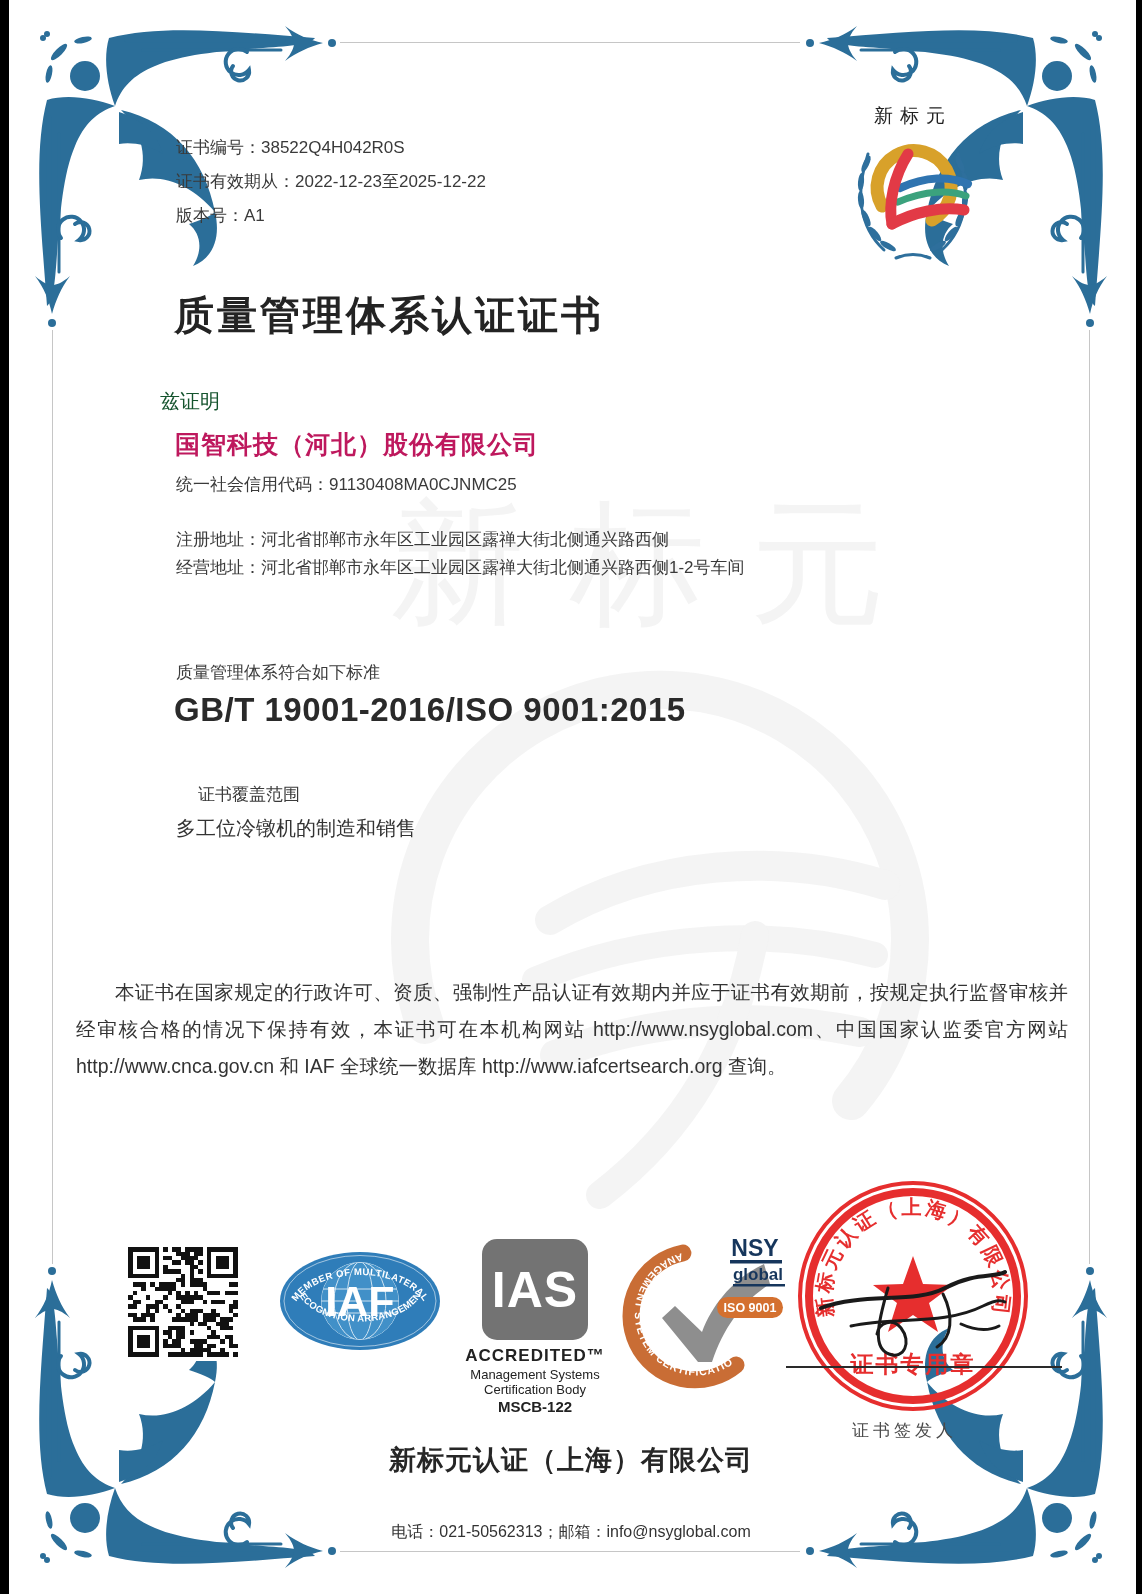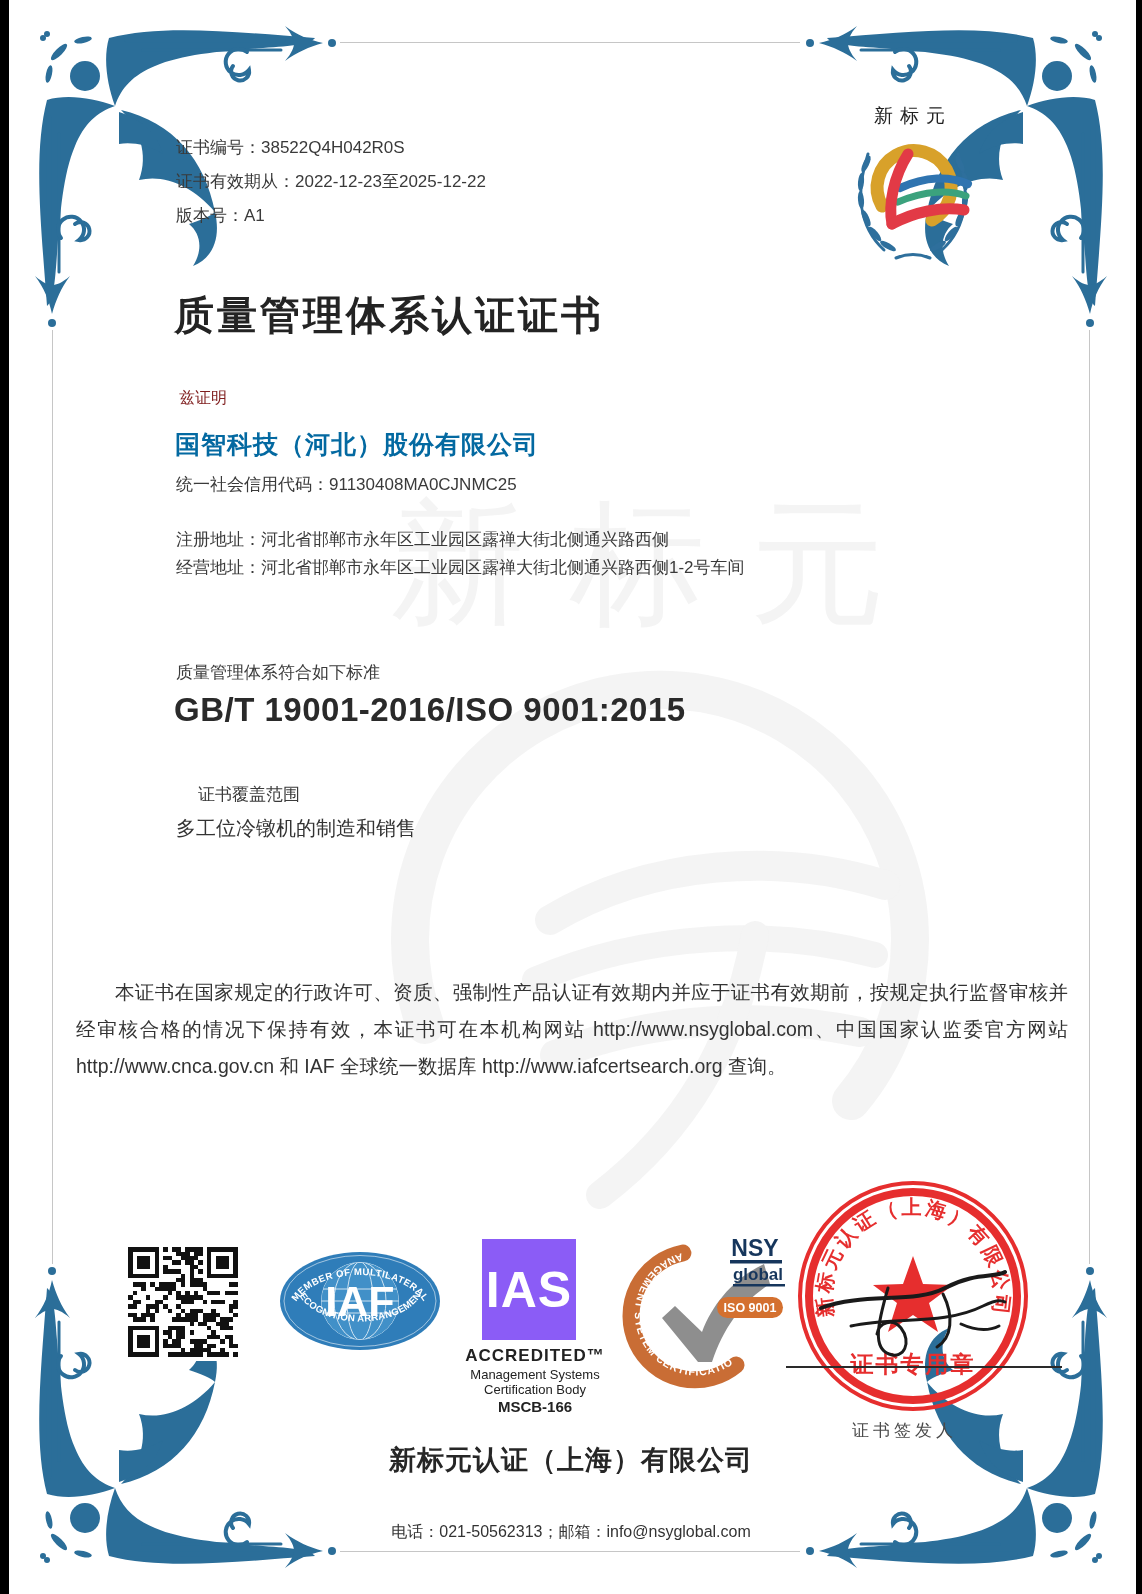--- a/index.html
+++ b/index.html
@@ -10,35 +10,35 @@
   .edge-left{left:0;width:9px;}
   .edge-right{right:0;width:6px;}
   .frame-line{position:absolute;background:#c6c6c6;}
   .corner{position:absolute;width:320px;height:340px;}
   .corner svg{display:block;width:320px;height:340px;}
   .corner.tr{transform:scaleX(-1);}
   .corner.bl{transform:scaleY(-1);}
   .corner.br{transform:scale(-1,-1);}
   .hdr-block{position:absolute;left:176px;top:131px;font-size:17px;line-height:34px;color:#3a3a3a;}
   .title{position:absolute;left:174px;top:288px;font-size:40px;font-weight:700;color:#232323;letter-spacing:3px;}
-  .intro{position:absolute;left:179px;top:388px;font-size:16px;color:#7f1d1d;}
-  .company{position:absolute;left:175px;top:428px;font-size:25px;font-weight:700;color:#0369a1;letter-spacing:1px;}
+  .intro{position:absolute;left:160px;top:388px;font-size:20px;color:#14532d;}
+  .company{position:absolute;left:175px;top:428px;font-size:25px;font-weight:700;color:#be185d;letter-spacing:1px;}
   .credit{position:absolute;left:176px;top:473px;font-size:17px;color:#3a3a3a;}
   .addr{position:absolute;left:176px;top:526px;font-size:17px;line-height:28px;color:#3a3a3a;}
   .std-label{position:absolute;left:176px;top:661px;font-size:17px;color:#3a3a3a;}
   .std-value{position:absolute;left:174px;top:691px;font-size:33px;font-weight:700;color:#2a2a2a;letter-spacing:0.5px;}
   .scope-label{position:absolute;left:176px;top:783px;font-size:17px;color:#3a3a3a;margin-left:22px;}
   .scope-value{position:absolute;left:176px;top:815px;font-size:20px;color:#333;}
   .legal{position:absolute;left:76px;top:974px;width:992px;font-size:19.5px;line-height:37px;
          text-align:justify;text-indent:2em;color:#333;}
   .qr-box{position:absolute;left:124px;top:1243px;width:118px;height:118px;background:#fff;}
   .qr-box svg{display:block;width:118px;height:118px;}
   .iaf{position:absolute;left:279px;top:1251px;}
-  .ias-square{position:absolute;left:482px;top:1239px;width:94px;height:101px;background:#8b5cf6;
-              display:flex;align-items:center;justify-content:center;}
+  .ias-square{position:absolute;left:482px;top:1239px;width:106px;height:101px;background:#737373;
+              display:flex;align-items:center;justify-content:center;border-radius:15px;}
   .ias-square span{color:#fff;font-size:50px;font-weight:700;letter-spacing:1px;}
   .ias-text{position:absolute;left:452px;top:1346px;width:166px;text-align:center;color:#222;}
   .ias-l1{font-size:17px;font-weight:700;letter-spacing:1px;}
   .ias-l2{font-size:13px;margin-top:1px;}
   .ias-l3{font-size:13px;}
   .ias-l4{font-size:15px;font-weight:700;margin-top:1px;}
   .nsy{position:absolute;left:612px;top:1220px;}
   .stamp{position:absolute;left:793px;top:1176px;}
   .sig-line{position:absolute;left:786px;top:1366px;width:276px;height:2px;background:#2a2a2a;}
   .signer{position:absolute;left:852px;top:1419px;font-size:17px;letter-spacing:4px;color:#4a4a4a;
@@ -598,21 +598,21 @@
     </svg>
   </div>
 
   <div class="ias-square">
     <span>IAS</span>
   </div>
   <div class="ias-text">
     <div class="ias-l1">ACCREDITED™</div>
     <div class="ias-l2">Management Systems</div>
     <div class="ias-l3">Certification Body</div>
-    <div class="ias-l4">MSCB-166</div>
+    <div class="ias-l4">MSCB-122</div>
   </div>
 
   <div class="nsy">
     <svg width="180" height="170" viewBox="0 0 180 170">
       <defs>
           <path id="nsyArc" d="M70.9,33 A62,62 0 1 0 122,143" fill="none"></path>
         </defs>
       <path d="M50,98 L63,86 L90,112 C102,80 126,56 152,44 L158,64 C132,80 112,106 100,142 L86,142 Z" fill="#8e8e8e"></path>
       <path d="M70.9,33 A64,64 0 1 0 124,145" fill="none" stroke="#c96d35" stroke-width="17" stroke-linecap="round"></path>
       <text font-size="10.5" font-weight="bold" fill="#ffffff" letter-spacing="1">

